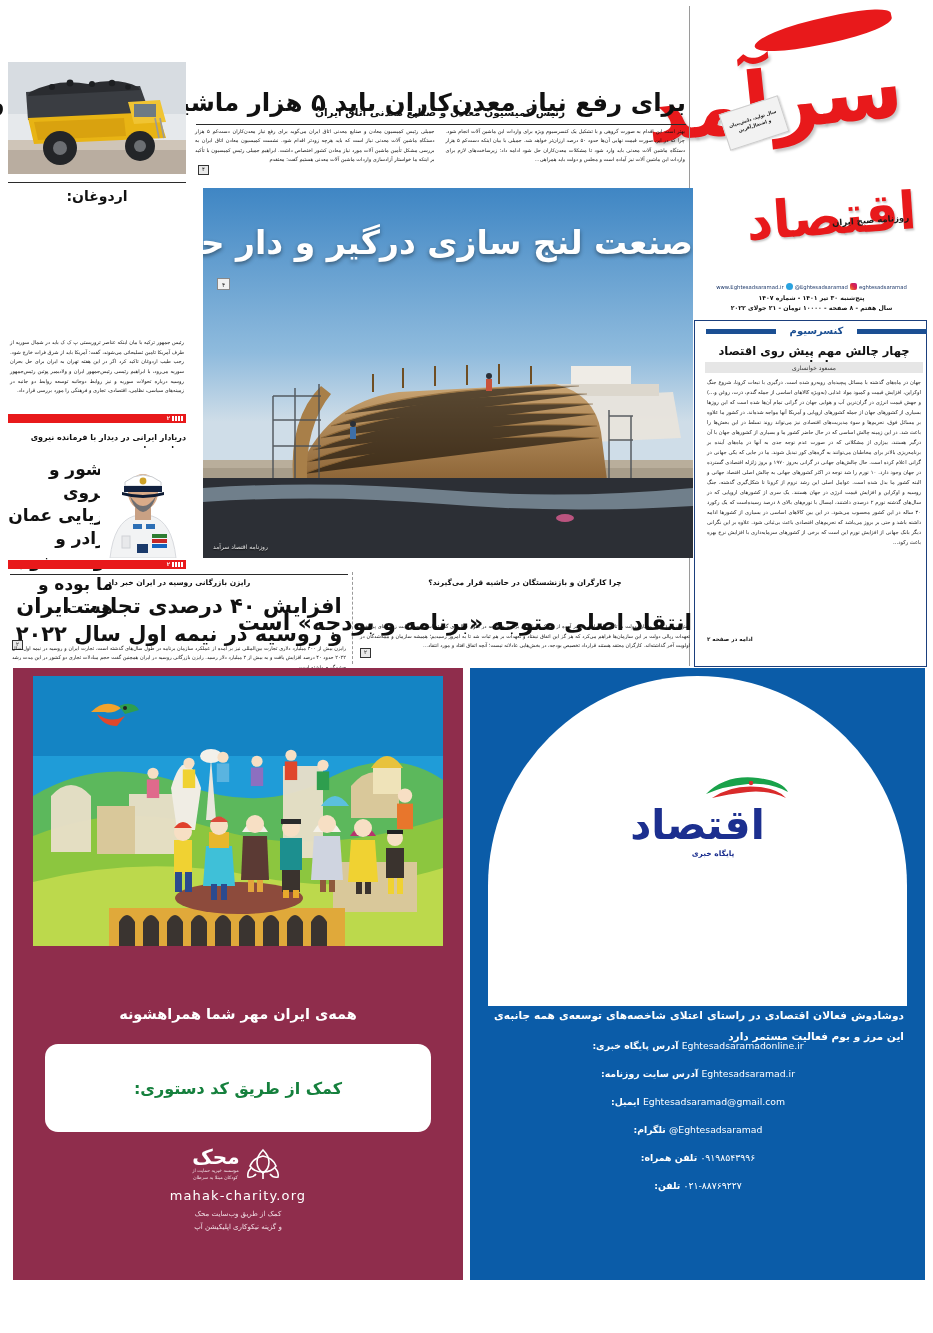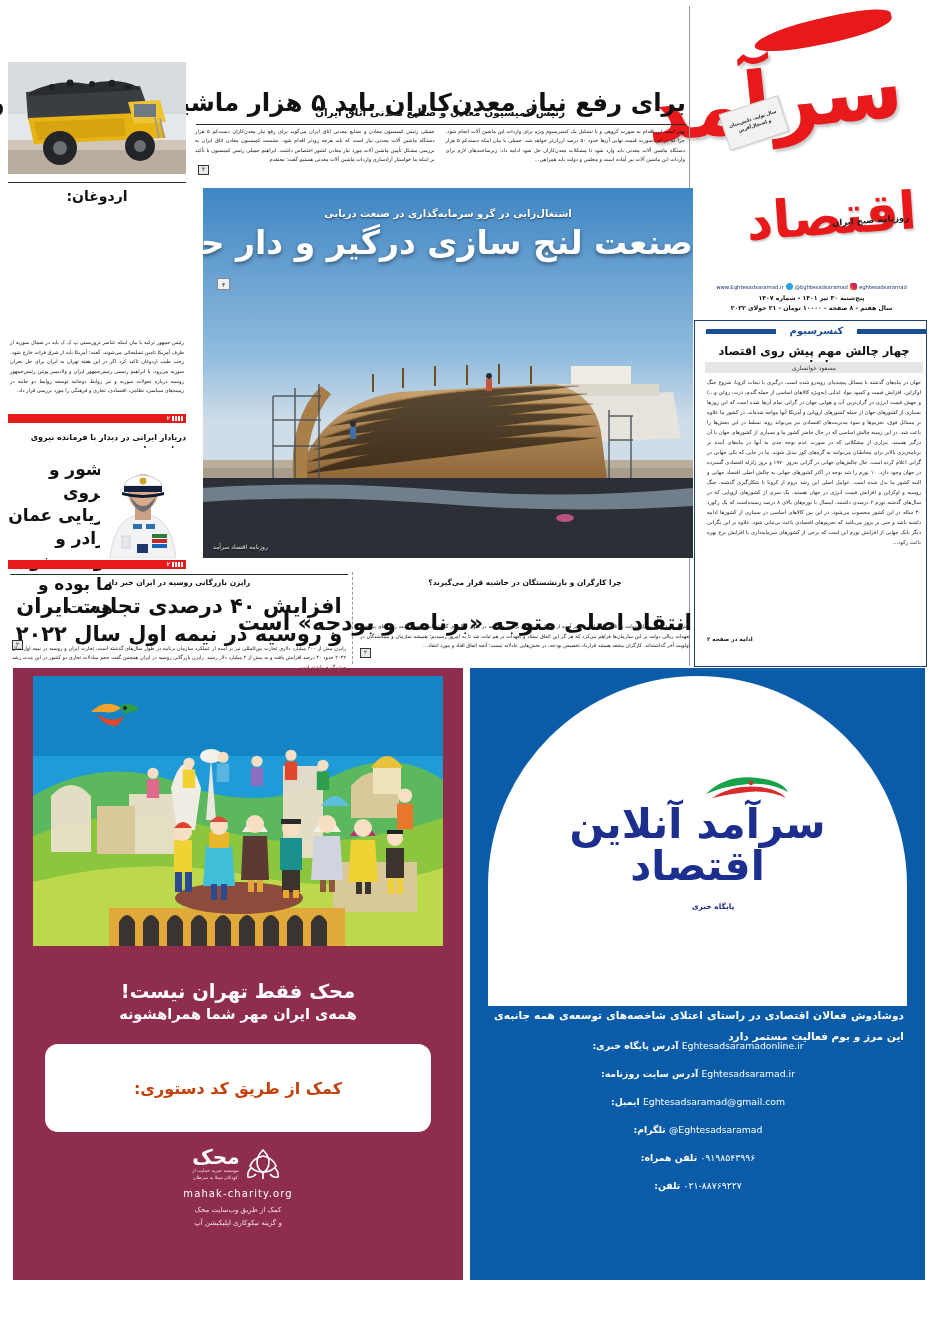--- a/index.html
+++ b/index.html
@@ -162,39 +162,39 @@
   #ad-mahak{position:absolute;left:13px;top:668px;width:450px;height:612px;background:#8f2d4c;}
   #mahak-art{position:absolute;left:20px;top:8px;width:410px;height:270px;overflow:hidden;
     background:#2f9fd6;}
   #mahak-t1{position:absolute;left:0;right:0;top:312px;font-size:19.5px;font-weight:800;
     color:#fff;text-align:center;letter-spacing:-.2px;}
   #mahak-t2{position:absolute;left:0;right:0;top:338px;font-size:14.5px;font-weight:600;
     color:#fff;text-align:center;}
   #mahak-code-box{position:absolute;left:32px;top:376px;width:386px;height:88px;
     background:#fff;border-radius:13px;display:flex;flex-direction:column;
     align-items:center;justify-content:center;gap:2px;}
-  #mahak-code-lbl{font-size:16px;font-weight:700;color:#c2410c;}
+  #mahak-code-lbl{font-size:16px;font-weight:700;color:#15803d;}
   #mahak-code{font-size:28px;font-weight:800;color:#8f2d4c;letter-spacing:1px;direction:ltr;}
   #mahak-logo-wrap{position:absolute;left:0;right:0;top:478px;display:flex;
     flex-direction:column;align-items:center;gap:2px;}
   #mahak-logo-row{display:flex;align-items:center;gap:2px;}
   #mahak-word{font-size:20px;font-weight:800;color:#fff;line-height:1;}
   #mahak-desc{font-size:4.6px;color:#f0dde4;line-height:1.6;text-align:center;}
-  #mahak-url{font-size:10px;color:#fff;letter-spacing:1.1px;direction:ltr;margin-top:4px;}
+  #mahak-url{font-size:13px;color:#fff;letter-spacing:1.1px;direction:ltr;margin-top:4px;}
   #mahak-foot1,#mahak-foot2{font-size:7px;color:#f2e2e8;}
   #mahak-foot1{margin-top:5px;}
   #mahak-foot2{margin-top:3px;}
 
   #ad-online{position:absolute;left:470px;top:668px;width:455px;height:612px;background:#0b5ca8;}
   #dome{position:absolute;left:18px;top:8px;width:419px;height:330px;background:#fff;
     border-radius:210px 210px 0 0;overflow:hidden;}
   #dome-logo{position:absolute;left:0;right:0;top:128px;text-align:center;}
   #dome-sar{font-size:41px;font-weight:900;color:#1c2f8f;letter-spacing:-2px;line-height:1;}
   #dome-eq{font-size:41px;font-weight:900;color:#1c2f8f;letter-spacing:-2px;line-height:1.05;}
-  #dome-sub{font-size:7.5px;font-weight:700;color:#1c2f8f;margin-top:14px;padding-left:31px;}
+  #dome-sub{font-size:7.5px;font-weight:700;color:#1c2f8f;margin-top:2px;padding-left:31px;}
   .flag-swoosh{position:absolute;left:214px;top:96px;width:90px;height:34px;}
   #ad-para{position:absolute;left:24px;top:252px;width:410px;
     font-size:10.6px;font-weight:700;color:#fff;line-height:2.0;text-align:justify;}
   #ad-contacts{position:absolute;left:18px;top:372px;width:420px;}
   .contact-row{font-size:9.3px;color:#fff;text-align:center;margin-bottom:17px;
     font-weight:700;direction:rtl;}
   .contact-row .v{font-weight:400;direction:ltr;unicode-bidi:embed;}
 
   
   svg{display:block;}
@@ -380,21 +380,20 @@
 
       <circle cx="150" cy="236" r="3" fill="#2b3038"></circle>
         <rect x="147" y="239" width="6" height="12" fill="#3e6fa8"></rect>
       <circle cx="286" cy="188" r="3" fill="#2b3038"></circle>
         <rect x="283" y="191" width="6" height="12" fill="#c9523a"></rect>
 
       <rect y="290" width="490" height="80" fill="#2c2f35"></rect>
       <path d="M0 300 Q120 292 240 302 Q360 312 490 300 L490 318 Q360 326 240 316 Q120 306 0 314 Z" fill="#9fb6c4" opacity=".6"></path>
       <ellipse cx="362" cy="330" rx="9" ry="4" fill="#d45b8c" opacity=".85"></ellipse>
     </svg>
-    <div id="cp-kicker" class="rtl">اشتغال‌زایی در گرو سرمایه‌گذاری در صنعت دریایی</div>
     <div id="cp-headline" class="rtl">صنعت لنج سازی درگیر و دار حمایت</div>
     <div id="cp-page">۴</div>
     <div id="cp-credit" class="rtl">روزنامه اقتصاد سرآمد</div>
   </div>
 
   <div class="hrule" style="left:10px;top:574px;width:338px;"></div>
   <div id="b1-kicker" class="rtl">رایزن بازرگانی روسیه در ایران خبر داد</div>
   <div id="b1-headline" class="rtl">افزایش ۴۰ درصدی تجارت ایران و روسیه در نیمه اول سال ۲۰۲۲</div>
   <span class="pagebox" style="position:absolute;left:12px;top:640px;">۲</span>
   <div id="b1-body" class="rtl">رایزن بیش از ۴۰۰ میلیارد دلاری تجارت بین‌المللی نیز بر آمده از عملکرد سازمان برنامه در طول سال‌های گذشته است، تجارت ایران و روسیه در نیمه اول سال ۲۰۲۲ حدود ۴۰ درصد افزایش یافت و به بیش از ۲ میلیارد دلار رسید. رایزن بازرگانی روسیه در ایران همچنین گفت حجم مبادلات تجاری دو کشور در این مدت رشد چشمگیری داشته است.</div>
@@ -554,21 +553,20 @@
             </g>
         </g>
 
         <g transform="translate(372,118) scale(.8)">
           <rect x="-10" y="12" width="20" height="32" fill="#e8762c"></rect>
             <circle cx="0" cy="2" r="9" fill="#f7dfc4"></circle>
         </g>
       </svg>
     </div>
 
-    <div id="mahak-t1" class="rtl">محک فقط تهران نیست!</div>
     <div id="mahak-t2" class="rtl">همه‌ی ایران مهر شما همراهشونه</div>
 
     <div id="mahak-code-box">
       <div id="mahak-code-lbl" class="rtl">کمک از طریق کد دستوری:</div>
     </div>
 
     <div id="mahak-logo-wrap">
       <div id="mahak-logo-row">
         <span>
           <svg width="42" height="36" viewBox="0 0 42 36" aria-hidden="true">
@@ -596,21 +594,20 @@
   </div>
 
   <div id="ad-online">
     <div id="dome">
       <svg class="flag-swoosh" viewBox="0 0 90 34" aria-hidden="true">
         <path d="M4 22 Q24 2 56 6 Q80 9 86 20 Q68 10 46 12 Q22 14 4 22 Z" fill="#19a24a"></path>
         <path d="M10 26 Q30 12 58 15 Q78 18 84 26 Q66 18 46 20 Q26 22 10 26 Z" fill="#d92b2b"></path>
         <circle cx="49" cy="11" r="2.2" fill="#d92b2b"></circle>
       </svg>
       <div id="dome-logo">
-        <div id="dome-sar" class="rtl">سرآمد آنلاین</div>
         <div id="dome-eq" class="rtl">اقتصاد</div>
         <div id="dome-sub" class="rtl">پایگاه خبری</div>
       </div>
     </div>
 
     <div id="ad-para" class="rtl">مجموعه رسانه‌ای اقتصاد سـرآمد برگرفته از تیم حرفه‌ای در قالب پایگاه خبری سرآمد آنلاین، سایت نسخه دیجیتال روزنامه و نسخه چاپی اقتصاد سرآمد با اطلاع رسانی در حوزه‌های مختلف اقتصادی با محوریت اقتصاد دریا، فعالان حوزه‌ی صنعت، شرکت‌های اقتصادی با شعار «خردمندی، مطالعه‌گری و توسعه» دوشادوش فعالان اقتصادی در راستای اعتلای شاخصه‌های توسعه‌ی همه جانبه‌ی این مرز و بوم فعالیت مستمر دارد</div>
 
     <div id="ad-contacts">
       <div class="contact-row">
         <span class="v">Eghtesadsaramadonline.ir</span>

